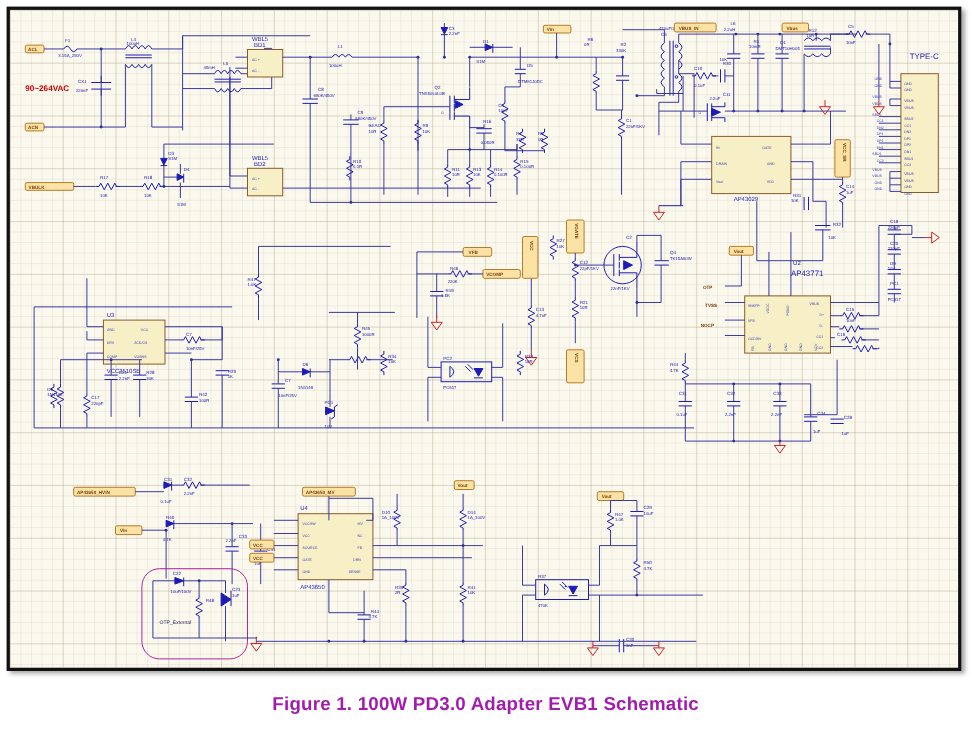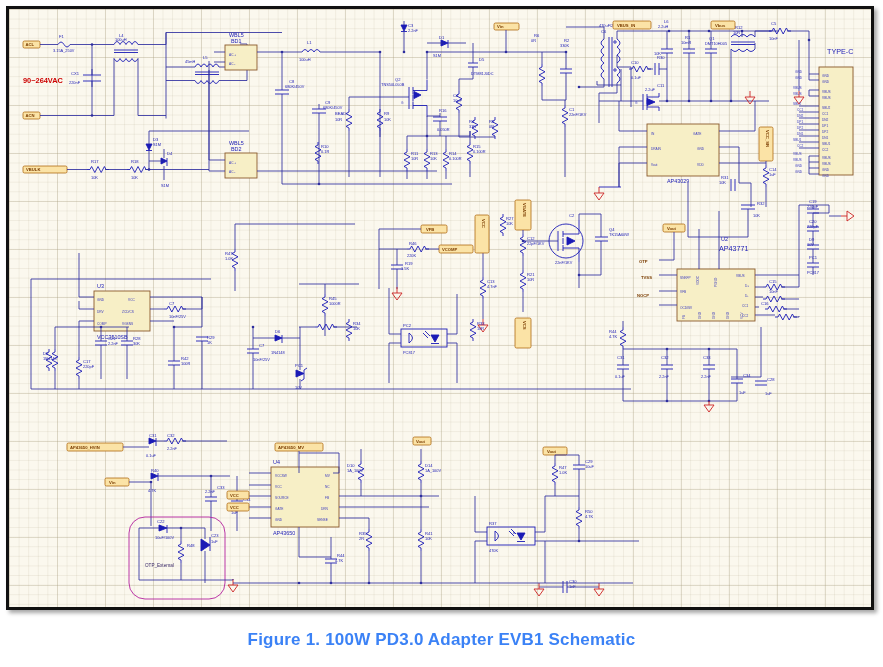--- a/index.html
+++ b/index.html
@@ -24,21 +24,21 @@
       linear-gradient(to bottom, rgba(170,160,130,.14) 1px, transparent 1px);
     background-size:48px 48px,48px 48px,9.6px 9.6px,9.6px 9.6px;
   }
   #svgwrap{position:absolute;inset:0;}
   svg{display:block;}
 
   
   #caption{
     position:absolute;left:0;top:630px;width:883px;text-align:center;
     font-family:"Liberation Sans",sans-serif;
-    font-weight:bold;font-size:17px;color:#3b82f6;letter-spacing:.2px;
+    font-weight:bold;font-size:17px;color:#a21caf;letter-spacing:.2px;
   }
 
   
   .t{font-family:"Liberation Sans",sans-serif;fill:#1b1bb5;}
   .ref{font-size:4.1px;}
   .val{font-size:3.9px;}
   .pin{font-size:3.2px;fill:#3a3ac0;}
   .icname{font-size:5.4px;fill:#1b1bb5;}
   .icbig{font-size:7.2px;fill:#1b1bb5;}
   .netlbl{font-size:4.2px;fill:#7a3c00;font-weight:bold;}

